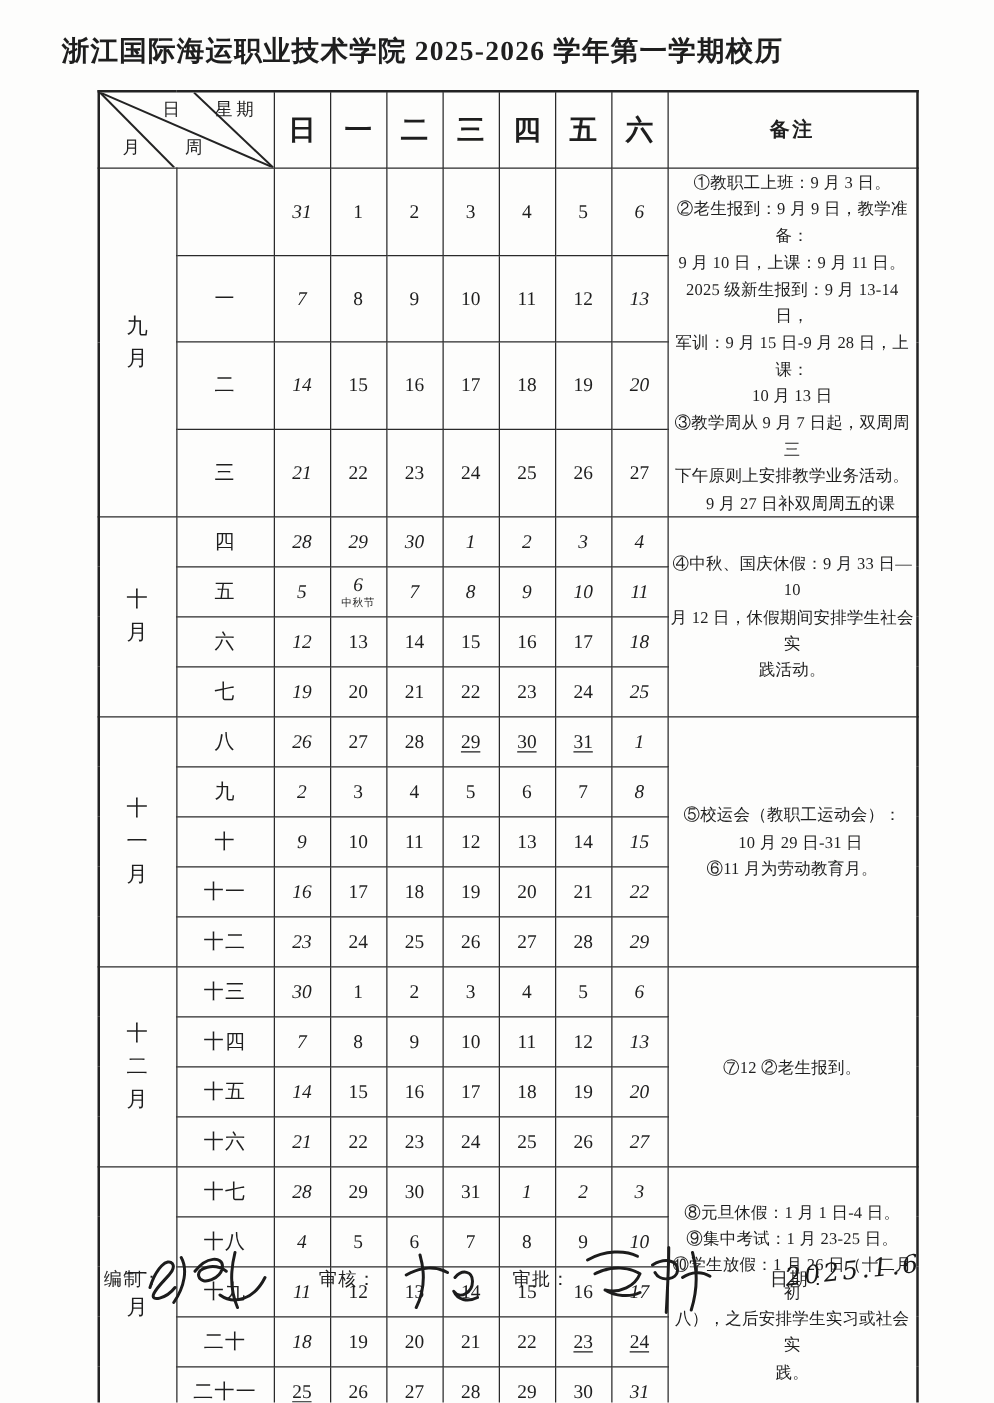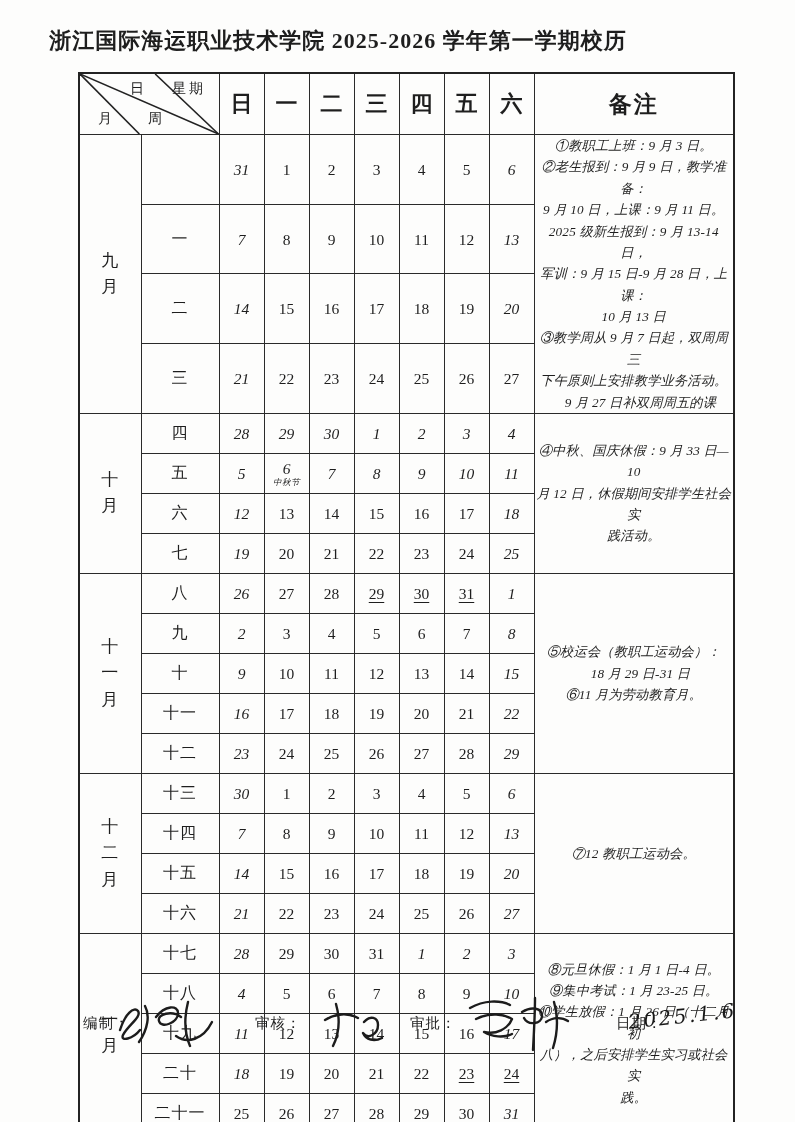--- a/index.html
+++ b/index.html
@@ -24,45 +24,44 @@
     border:1.4px solid #2a2a2a;
     text-align:center;vertical-align:middle;
     padding:0;
   }
   col.c-month{width:62px;}
   col.c-week{width:78px;}
   col.c-day{width:45px;}
   col.c-notes{width:200px;}
   tr.hdr td{height:60px;}
   tr.hdr .dayhead{font-size:22px;font-weight:600;}
-  tr.hdr .noteshead{font-size:23px;font-weight:600;letter-spacing:2px;}
+  tr.hdr .noteshead{font-size:16px;font-weight:600;letter-spacing:2px;}
   .corner{position:relative;padding:0;}
   .corner svg{position:absolute;left:0;top:0;width:100%;height:100%;}
   .corner .lab{position:absolute;font-size:14px;line-height:1;}
   .corner .lab-ri{left:50px;top:8px;}
   .corner .lab-xingqi{left:92px;top:8px;letter-spacing:3px;}
   .corner .lab-yue{left:18px;bottom:8px;}
   .corner .lab-zhou{left:68px;bottom:8px;}
   td.month-cell{
     font-size:17px;white-space:pre-line;line-height:1.55;
     letter-spacing:1px;
   }
   td.week-cell{font-size:16px;height:39px;letter-spacing:1px;}
   td.day-cell{font-size:15.5px;height:39px;}
   td.day-cell .num{display:block;line-height:1.1;}
   td.day-cell.it .num{font-style:italic;}
   td.day-cell.ul .num{text-decoration:underline;text-underline-offset:2.5px;text-decoration-thickness:1.4px;}
-  td.day-cell .sub{display:block;font-size:8.5px;line-height:1;margin-top:1px;letter-spacing:0.5px;font-style:italic;}
+  td.day-cell .sub{display:block;font-size:8.5px;line-height:1;margin-top:1px;letter-spacing:0.5px;}
   td.notes-cell{
     text-align:left;vertical-align:top;
     padding:5px 6px 4px 7px;
     font-size:13.2px;line-height:1.62;
     white-space:pre-line;
     letter-spacing:0.2px;
-    font-style:italic;
   }
   .footer{position:absolute;left:0;top:996px;width:795px;height:80px;}
   .footer .flabel{position:absolute;font-size:14.5px;top:18px;letter-spacing:1px;}
   .sig{position:absolute;}
   .sig path{fill:none;stroke:#1c1c1c;stroke-width:2.4;stroke-linecap:round;stroke-linejoin:round;}
   .date-hand{
     position:absolute;left:628px;top:8px;
     font-family:"DejaVu Serif","Liberation Serif",serif;
     font-style:italic;font-size:20px;letter-spacing:2.5px;
     transform:rotate(-6deg);color:#181818;
@@ -337,21 +336,21 @@
         <td class="day-cell ul">
           <span class="num">30</span>
         </td>
         <td class="day-cell ul">
           <span class="num">31</span>
         </td>
         <td class="day-cell it">
           <span class="num">1</span>
         </td>
         <td class="notes-cell" rowspan="5">⑤校运会（教职工运动会）：
-　18 月 29 日-31 日
+　10 月 29 日-31 日
 ⑥11 月为劳动教育月。</td>
       </tr>
       <tr>
         <td class="week-cell">九</td>
         <td class="day-cell it">
           <span class="num">2</span>
         </td>
         <td class="day-cell">
           <span class="num">3</span>
         </td>
@@ -462,21 +461,21 @@
         </td>
         <td class="day-cell">
           <span class="num">4</span>
         </td>
         <td class="day-cell">
           <span class="num">5</span>
         </td>
         <td class="day-cell it">
           <span class="num">6</span>
         </td>
-        <td class="notes-cell" rowspan="4">⑦12 教职工运动会。</td>
+        <td class="notes-cell" rowspan="4">⑦12 ②老生报到。</td>
       </tr>
       <tr>
         <td class="week-cell">十四</td>
         <td class="day-cell it">
           <span class="num">7</span>
         </td>
         <td class="day-cell">
           <span class="num">8</span>
         </td>
         <td class="day-cell">

